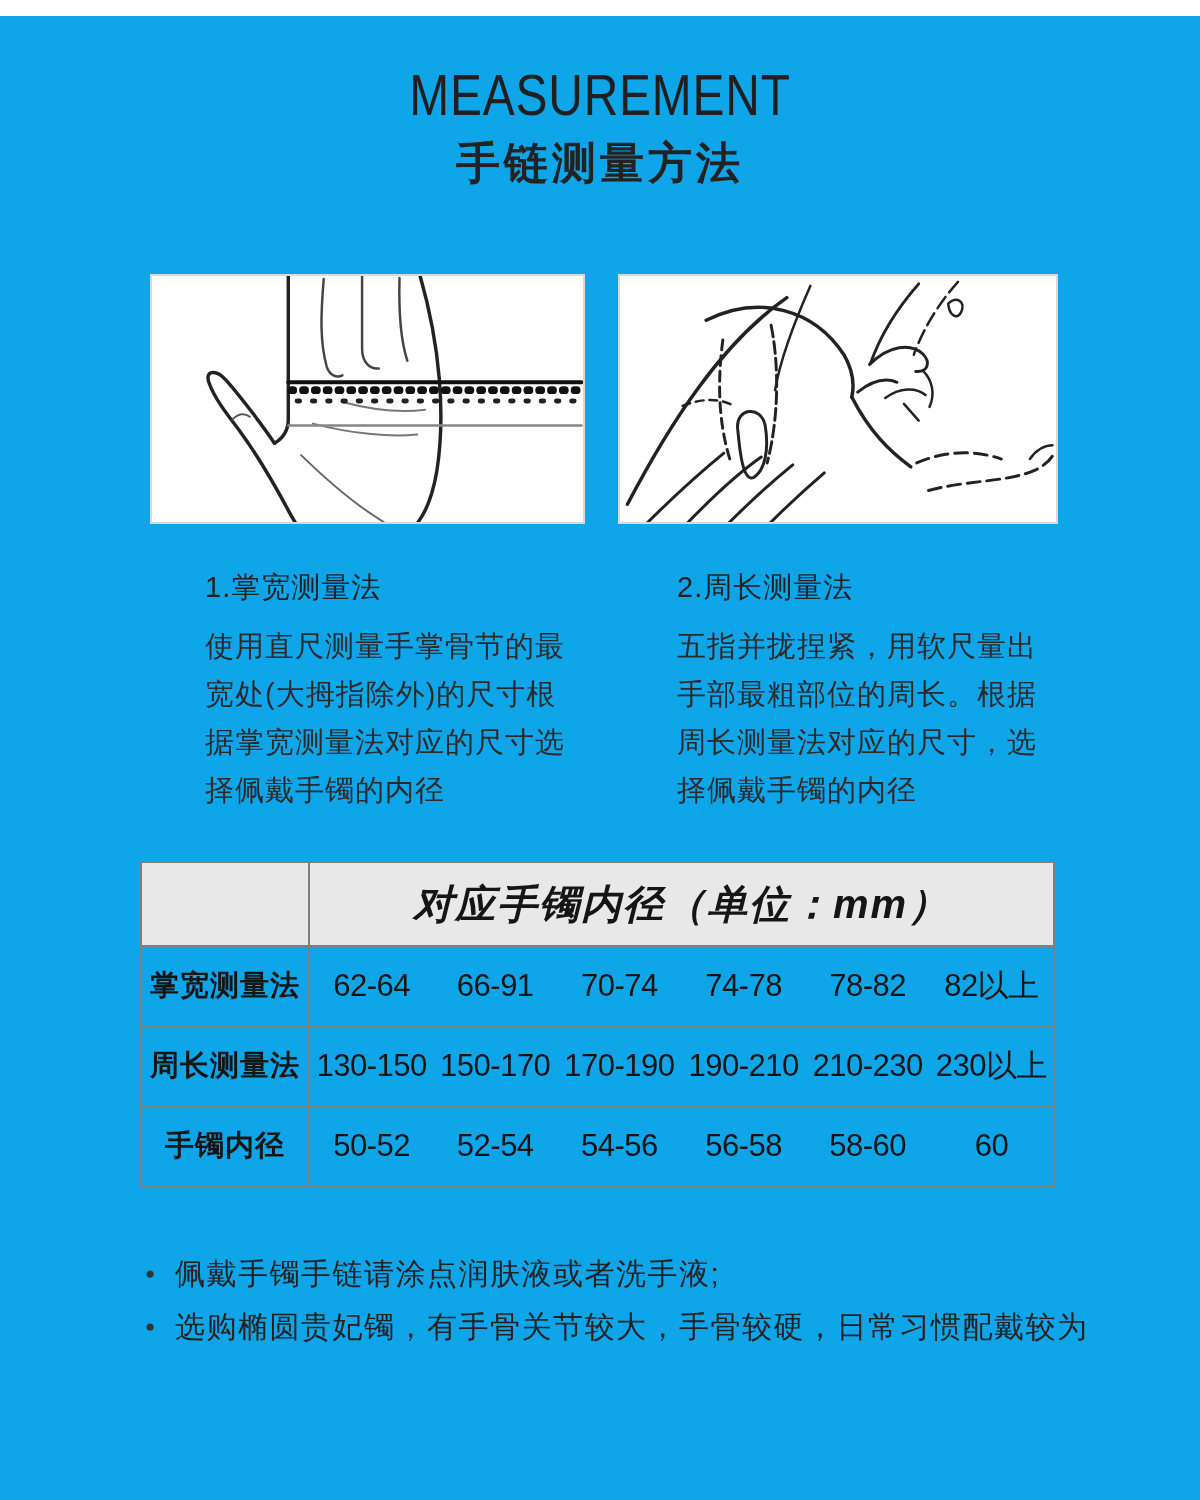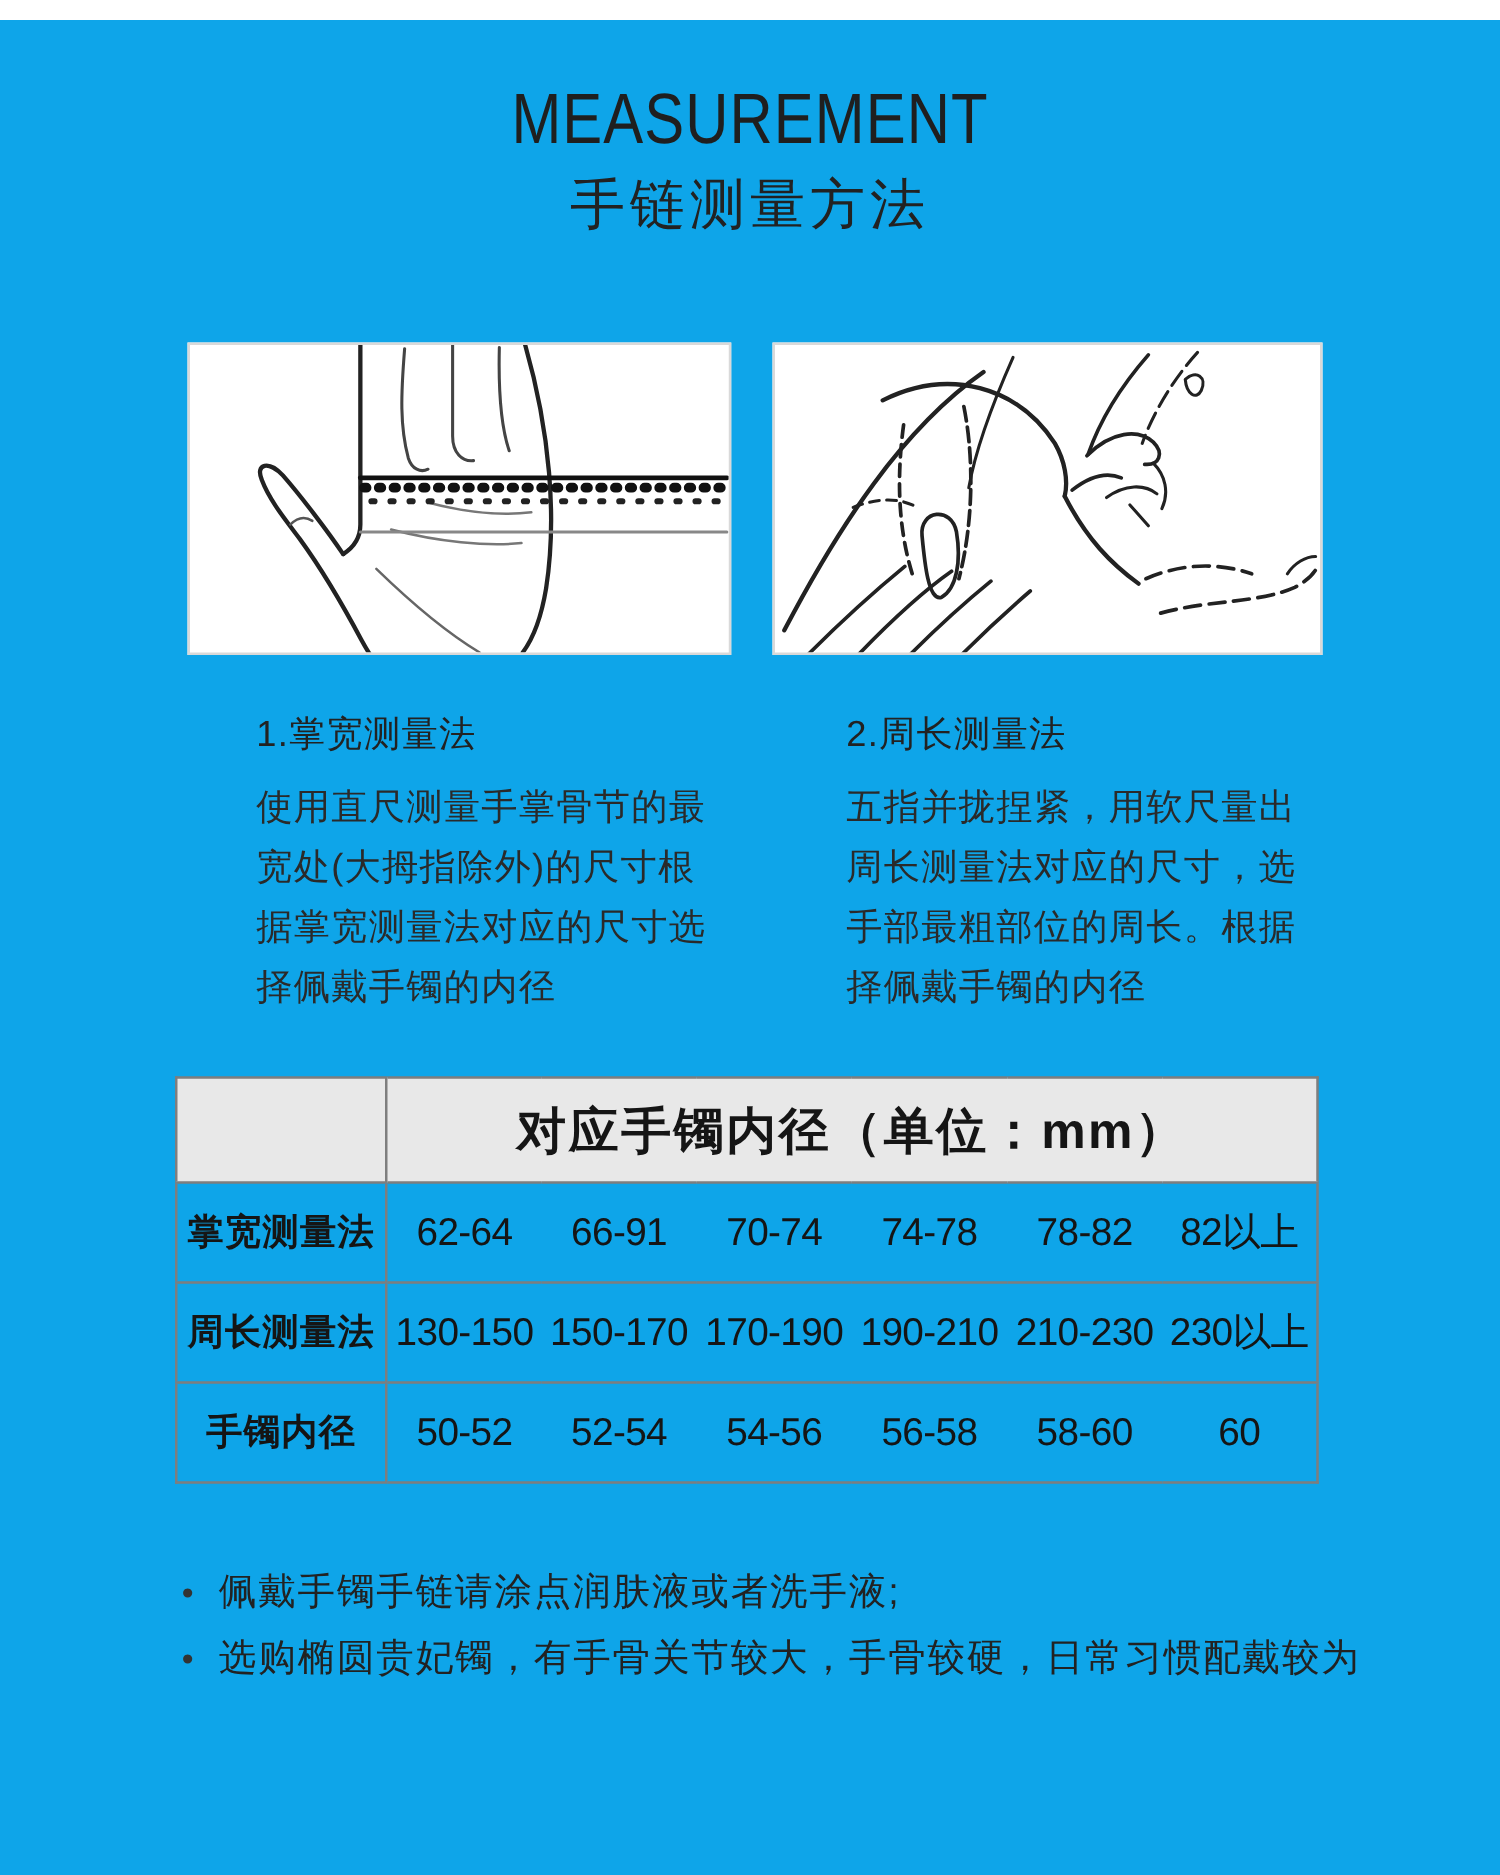--- a/index.html
+++ b/index.html
@@ -12,21 +12,21 @@
   
   .main-title {
     position:absolute; top:46px; left:0; width:100%;
     text-align:center; font-size:57px; font-weight:300;
     letter-spacing:1px; color:#1f1f1f;
     transform:scaleX(0.84); transform-origin:center;
     white-space:nowrap;
   }
   .sub-title {
     position:absolute; top:118px; left:0; width:100%;
-    text-align:center; font-size:44px; font-weight:400;
+    text-align:center; font-size:44px; font-weight:700;
     letter-spacing:4px; color:#222;
   }
   
   .figure {
     position:absolute; top:258px; border:2px solid #d9d9d9;
     background:#fff; overflow:hidden; box-sizing:border-box;
   }
   .figure.left  { left:150px; width:435px; height:250px; }
   .figure.right { left:618px; width:440px; height:250px; }
   .figure svg { display:block; }
@@ -53,21 +53,21 @@
     padding:0; color:#151515; overflow:visible;
   }
   .size-table .head-row td { border-top:none; background:#e8e8e8; }
   .col-label { width:168px; }
   .label-cell {
     border-right:2px solid #7e7e7e; font-weight:bold; font-size:29px;
     letter-spacing:1px;
   }
   .header-cell {
     height:82px; font-size:40px; font-weight:bold; letter-spacing:2px;
-    padding-right:170px; white-space:nowrap;
+    padding-right:170px; white-space:nowrap;font-style:italic;
   }
   .data-row td { height:78px; font-size:31px; letter-spacing:-0.5px; white-space:nowrap; }
   .data-row .label-cell { font-size:29px; letter-spacing:1px; }
   
   .tips { position:absolute; left:137px; top:1234px; width:960px; }
   .tips-title { font-size:31px; font-weight:bold; letter-spacing:2px; margin:0 0 16px 0; color:#111; }
   .tips-list { margin:0; padding:0; list-style:none; }
   .tips-item { display:flex; align-items:flex-start; margin-bottom:6px; }
   .bullet-icon {
     flex:0 0 38px; font-size:17px; line-height:47px; color:#333;
@@ -139,22 +139,22 @@
     <div class="method-title">1.掌宽测量法</div>
     <div class="method-line">使用直尺测量手掌骨节的最</div>
     <div class="method-line">宽处(大拇指除外)的尺寸根</div>
     <div class="method-line">据掌宽测量法对应的尺寸选</div>
     <div class="method-line">择佩戴手镯的内径</div>
   </div>
 
   <div class="method right">
     <div class="method-title">2.周长测量法</div>
     <div class="method-line">五指并拢捏紧，用软尺量出</div>
+    <div class="method-line">手部最粗部位的周长。根据</div>
     <div class="method-line">周长测量法对应的尺寸，选</div>
-    <div class="method-line">手部最粗部位的周长。根据</div>
     <div class="method-line">择佩戴手镯的内径</div>
   </div>
 
   <table class="size-table">
     <colgroup>
       <col class="col-label">
         <col>
         <col>
         <col>
         <col>

